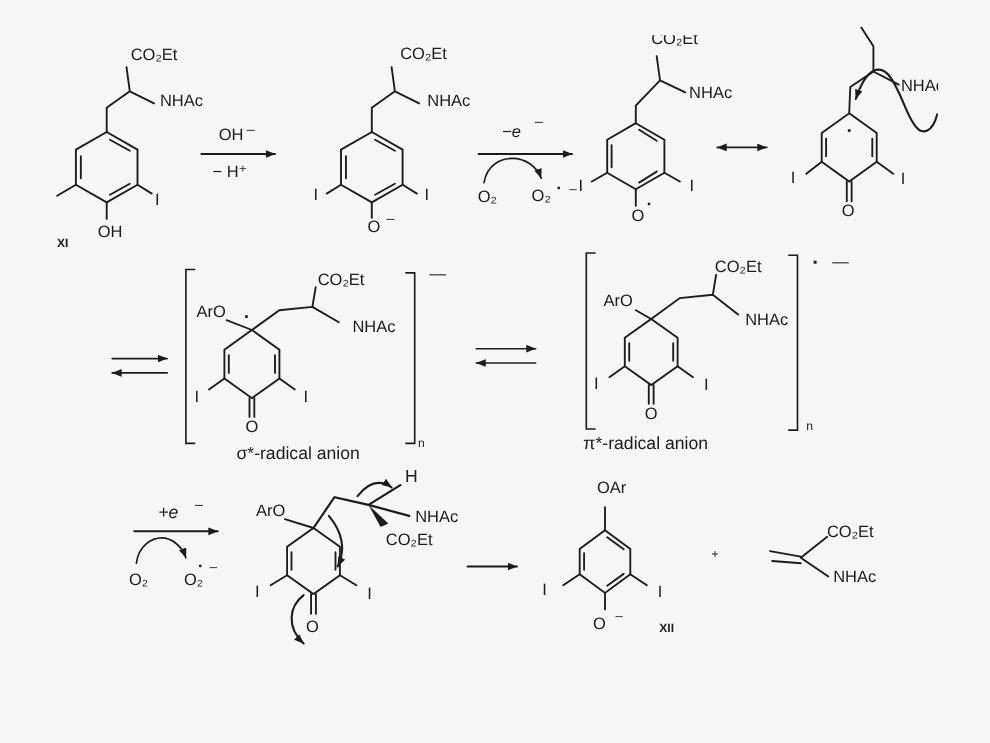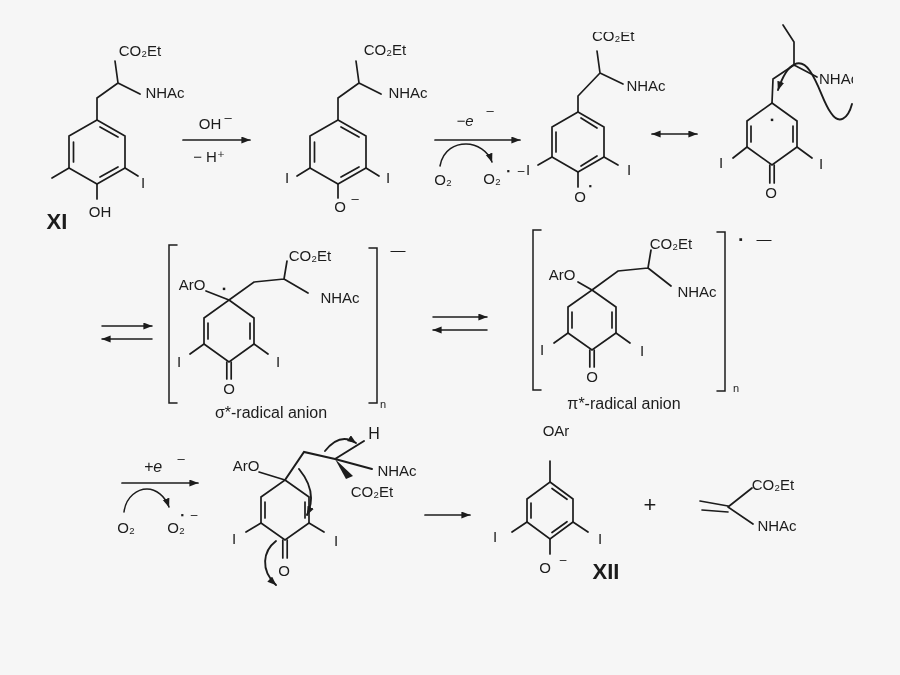--- a/index.html
+++ b/index.html
@@ -10,21 +10,21 @@
     color:#1c1c1c;
   }
   svg.bonds{position:absolute;left:0;top:0;}
   .lbl{
     position:absolute;transform:translate(-50%,-50%);
     font-size:15px;line-height:1;white-space:nowrap;
     color:#1c1c1c;user-select:none;
   }
   .f9{font-size:9px;}  .f10{font-size:10px;} .f11{font-size:11px;}
   .f12{font-size:12px;} .f13{font-size:13px;} .f16{font-size:16px;}
-  .f17{font-size:22px;}
+  .f17{font-size:11px;}
   .bold{font-weight:bold;}
   .ital{font-style:italic;}
   .clip{position:absolute;overflow:hidden;}
   .clip>span{display:block;font-size:15px;white-space:nowrap;}
   .clip-co2et>span{margin-top:-5px;}
 </style>
 </head>
 <body>
 
 <div class="canvas">
@@ -199,38 +199,38 @@
 
   <span class="lbl" style="left:562px;top:274px">ArO</span>
   <span class="lbl" style="left:671px;top:243px">CO₂Et</span>
   <span class="lbl" style="left:697px;top:291px">NHAc</span>
   <span class="lbl" style="left:542px;top:349px">I</span>
   <span class="lbl" style="left:642px;top:350px">I</span>
   <span class="lbl" style="left:592px;top:376px">O</span>
   <span class="lbl f11" style="left:741px;top:239px">▪</span>
   <span class="lbl" style="left:764px;top:238px">—</span>
   <span class="lbl f11" style="left:736px;top:388px">n</span>
-  <span class="lbl f16" style="left:624px;top:404px">π*-radical anion</span>
+  <span class="lbl f16" style="left:587px;top:404px">π*-radical anion</span>
 
   <span class="lbl ital f16" style="left:153px;top:467px">+e</span>
   <span class="lbl f13" style="left:181px;top:458px">–</span>
   <span class="lbl" style="left:126px;top:527px">O₂</span>
   <span class="lbl" style="left:176px;top:527px">O₂</span>
   <span class="lbl f9" style="left:182px;top:515px">▪</span>
   <span class="lbl f12" style="left:194px;top:515px">–</span>
 
   <span class="lbl" style="left:246px;top:465px">ArO</span>
   <span class="lbl f16" style="left:374px;top:434px">H</span>
   <span class="lbl" style="left:397px;top:470px">NHAc</span>
   <span class="lbl" style="left:372px;top:491px">CO₂Et</span>
   <span class="lbl" style="left:234px;top:538px">I</span>
   <span class="lbl" style="left:336px;top:540px">I</span>
   <span class="lbl" style="left:284px;top:570px">O</span>
 
-  <span class="lbl" style="left:556px;top:430px">OAr</span>
+  <span class="lbl" style="left:556px;top:444px">OAr</span>
   <span class="lbl" style="left:495px;top:536px">I</span>
   <span class="lbl" style="left:600px;top:538px">I</span>
   <span class="lbl" style="left:545px;top:567px">O</span>
   <span class="lbl f12" style="left:563px;top:560px">–</span>
   <span class="lbl bold f17" style="left:606px;top:572px">XII</span>
 
   <span class="lbl f17" style="left:650px;top:505px">+</span>
 
   <span class="lbl" style="left:773px;top:484px">CO₂Et</span>
   <span class="lbl" style="left:777px;top:525px">NHAc</span>

